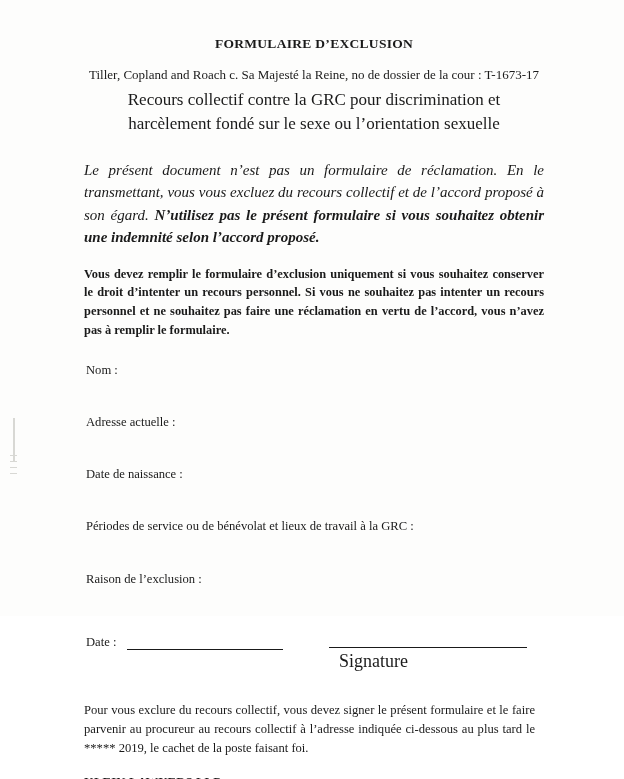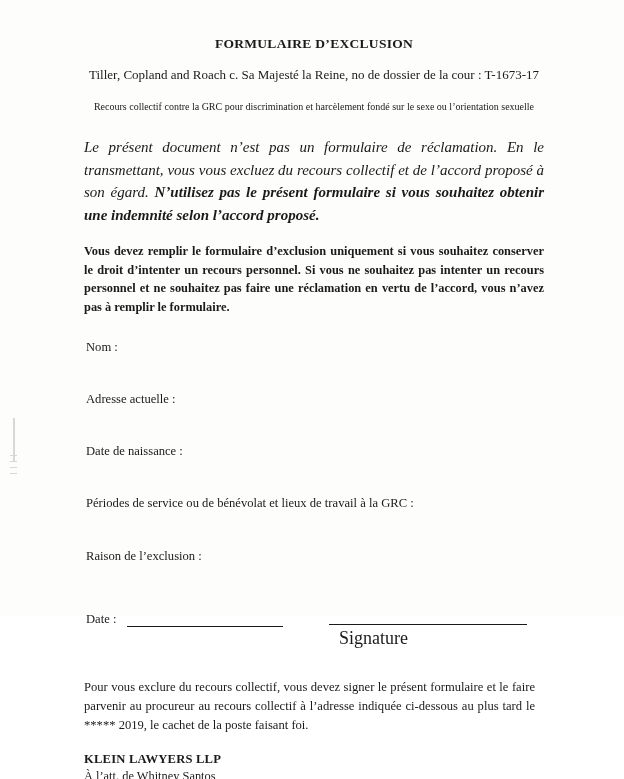--- a/index.html
+++ b/index.html
@@ -44,27 +44,27 @@
   .doc-title {
     text-align: center;
     font-weight: bold;
     font-size: 13.5px;
     letter-spacing: 0.3px;
     margin: 0 0 14px 0;
   }
   .case-line {
     text-align: center;
     font-size: 13px;
-    margin: 0 0 16px 0;
+    margin: 0 0 4px 0;
     line-height: 1.35;
   }
 
   .subject {
     text-align: center;
-    font-size: 10px;
+    font-size: 17px;
     line-height: 1.45;
     margin: 0 0 22px 0;
     padding: 0 6px;
   }
 
   .notice {
     font-style: italic;
     font-size: 15px;
     line-height: 1.5;
     text-align: justify;

